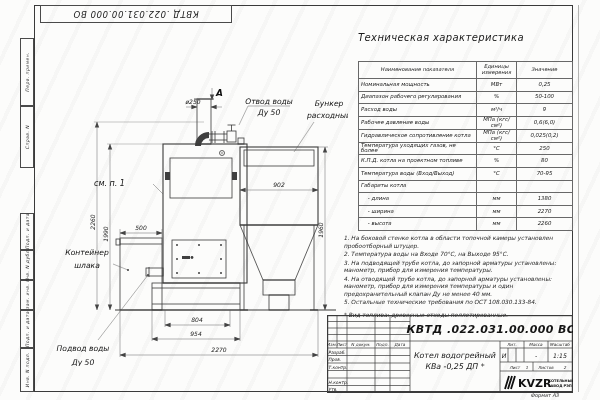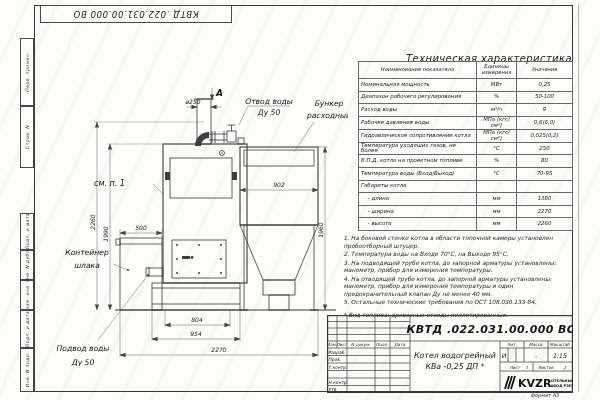--- a/index.html
+++ b/index.html
@@ -11,21 +11,21 @@
         border:1.2px solid #3a3a3a;box-sizing:border-box;}
   .thin-vline{position:absolute;left:578px;top:5px;width:1px;height:387px;background:#b4b4b2;}
   .vbox{position:absolute;left:20px;width:14px;border:0.8px solid #4a4a4a;box-sizing:border-box;
         display:flex;align-items:center;justify-content:center;background:#fcfcfb;}
   .vbox span{writing-mode:vertical-rl;transform:rotate(180deg);
         font:italic 4.6px "DejaVu Sans",sans-serif;color:#333;letter-spacing:.4px;white-space:nowrap;}
   .topnum{position:absolute;left:40px;top:5px;width:192px;height:18px;border:0.8px solid #4a4a4a;
         box-sizing:border-box;display:flex;align-items:center;justify-content:center;}
   .topnum span{transform:rotate(180deg);font:italic 8.5px "DejaVu Sans",sans-serif;
         color:#1c1c1c;letter-spacing:.6px;white-space:nowrap;}
-  .tbl-title{position:absolute;left:358px;top:53px;width:214px;text-align:right;
+  .tbl-title{position:absolute;left:358px;top:32px;width:214px;text-align:left;
         font:italic 10px "DejaVu Sans",sans-serif;color:#1a1a1a;letter-spacing:.4px;}
   table.tech{position:absolute;left:358px;top:61px;width:214px;border-collapse:collapse;
         table-layout:fixed;}
   table.tech th,table.tech td{border:0.7px solid #686868;font:italic 5.4px "DejaVu Sans",sans-serif;
         color:#222;padding:0 2px;line-height:1.1;overflow:hidden;}
   table.tech th{height:16px;font-size:5.2px;text-align:center;font-weight:normal;}
   table.tech td{height:11.6px;text-align:center;}
   table.tech td:first-child{text-align:left;white-space:pre-wrap;}
   .col-name{width:118px}.col-unit{width:40px}.col-val{width:56px}
   .notes{position:absolute;left:344px;top:235px;width:230px;

